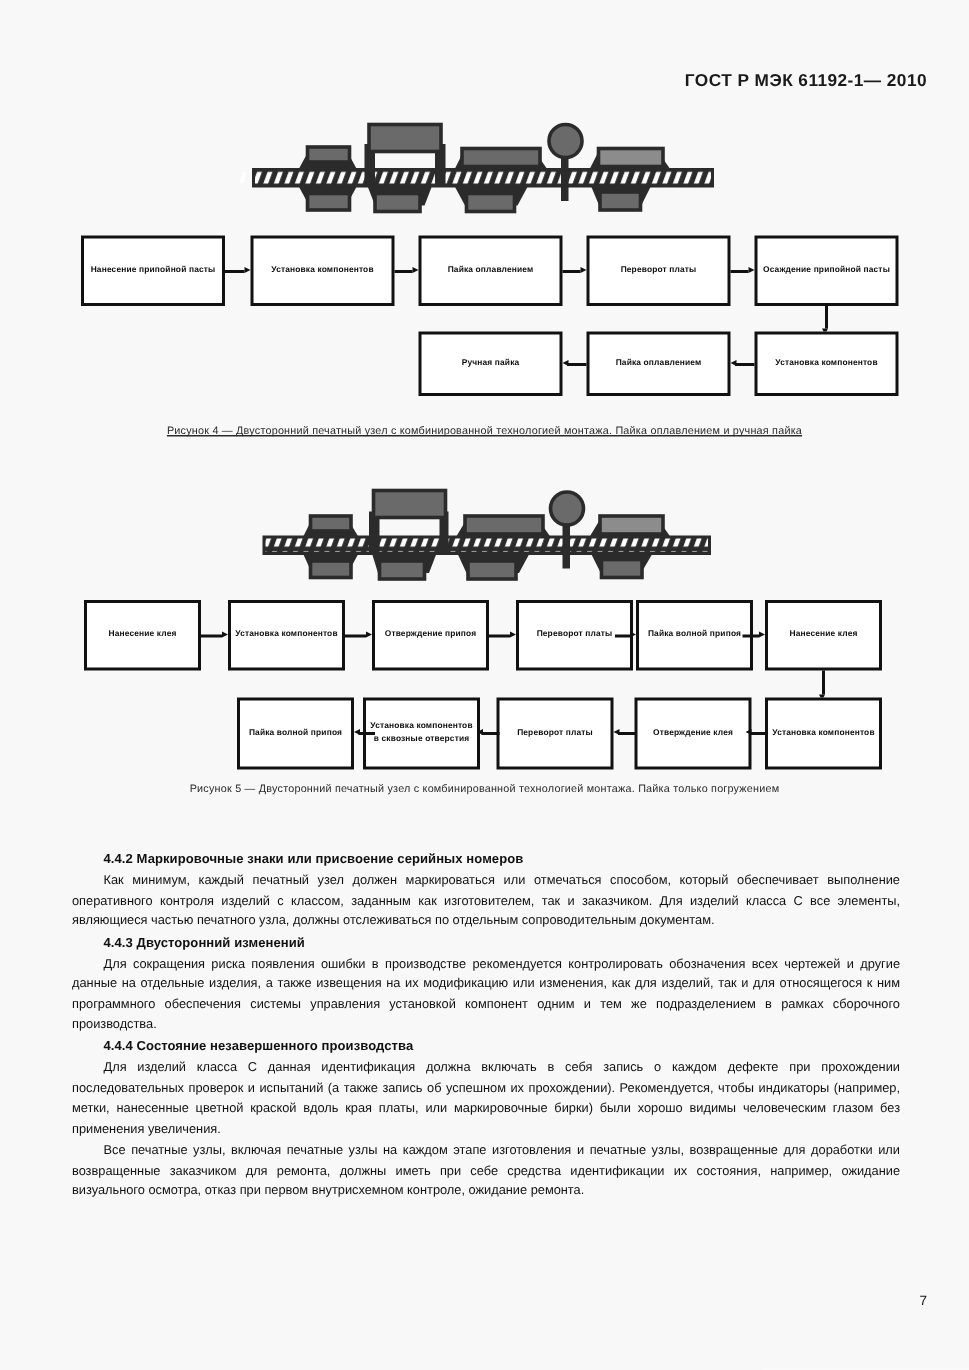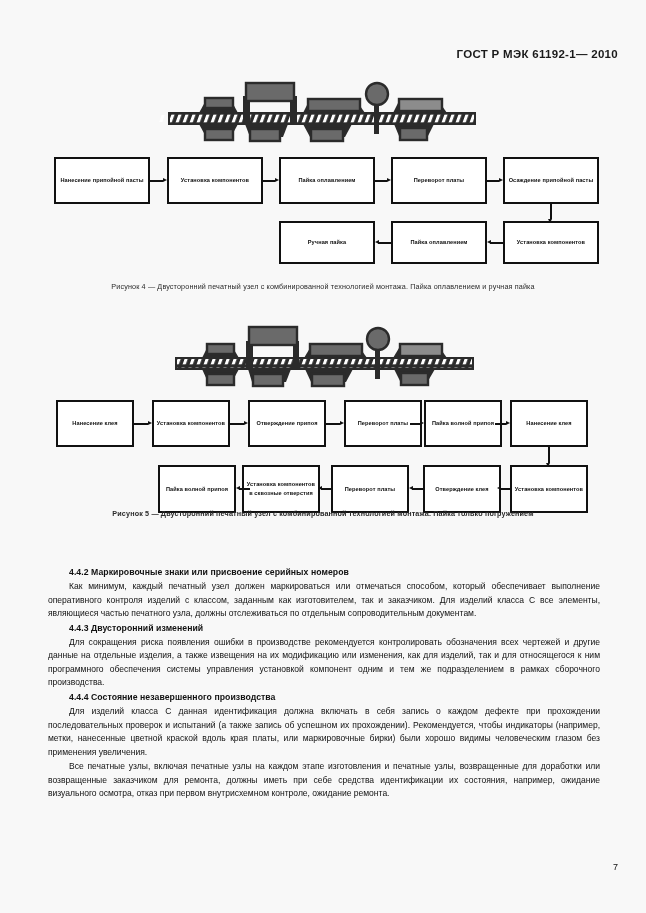--- a/index.html
+++ b/index.html
@@ -262,21 +262,21 @@
     <div class="arrow-h left" style="left:375px; top:85px; width:16px;">
         <div class="shaft" style="left:3px; width:13px;"></div>
         <div class="head"></div>
       </div>
     <div class="arrow-h left" style="left:487px; top:85px; width:16px;">
         <div class="shaft" style="left:3px; width:13px;"></div>
         <div class="head"></div>
       </div>
   </div>
 
-  <div class="caption" style="top:281px;">Рисунок  4 — Двусторонний печатный узел с комбинированной технологией монтажа. Пайка оплавлением и ручная пайка</div>
+  <div class="caption" style="top:281px;text-decoration:underline;">Рисунок  4 — Двусторонний печатный узел с комбинированной технологией монтажа. Пайка оплавлением и ручная пайка</div>
 
   <div class="pcb-illu" style="top:322px;">
     <svg width="646" height="66" viewBox="0 0 646 66">
       <defs>
         <pattern id="hatch5" width="7" height="11" patternUnits="userSpaceOnUse" patternTransform="skewX(-20)">
           <rect width="7" height="11" fill="#2b2b2b"></rect>
           <rect x="2" y="1.6" width="3.2" height="7.8" fill="#ffffff"></rect>
         </pattern>
       </defs>
       <rect x="176" y="36" width="297" height="11" fill="url(#hatch5)"></rect>
@@ -379,21 +379,21 @@
     <div class="arrow-h left" style="left:409px; top:88px; width:15px;">
         <div class="shaft" style="left:3px; width:12px;"></div>
         <div class="head"></div>
       </div>
     <div class="arrow-h left" style="left:497px; top:88px; width:15px;">
         <div class="shaft" style="left:3px; width:12px;"></div>
         <div class="head"></div>
       </div>
   </div>
 
-  <div class="caption" style="top:508px;font-weight:bold;">Рисунок  5 — Двусторонний печатный узел с комбинированной технологией монтажа. Пайка только погружением</div>
+  <div class="caption" style="top:520px;">Рисунок  5 — Двусторонний печатный узел с комбинированной технологией монтажа. Пайка только погружением</div>
 
   <div id="body-text">
     <div class="sec">
       <h3>4.4.2 Маркировочные знаки или присвоение серийных номеров</h3>
       <p>Как минимум, каждый печатный узел должен маркироваться или отмечаться способом, который обеспечивает выполнение оперативного контроля изделий с классом, заданным как изготовителем, так и заказчиком. Для изделий класса С все элементы, являющиеся частью печатного узла, должны отслеживаться по отдельным сопроводительным документам.</p>
     </div>
     <div class="sec">
       <h3>4.4.3 Двусторонний изменений</h3>
       <p>Для сокращения риска появления ошибки в производстве рекомендуется контролировать обозначения всех чертежей и другие данные на отдельные изделия, а также извещения на их модификацию или изменения, как для изделий, так и для относящегося к ним программного обеспечения системы управления установкой компонент одним и тем же подразделением в рамках сборочного производства.</p>
     </div>

